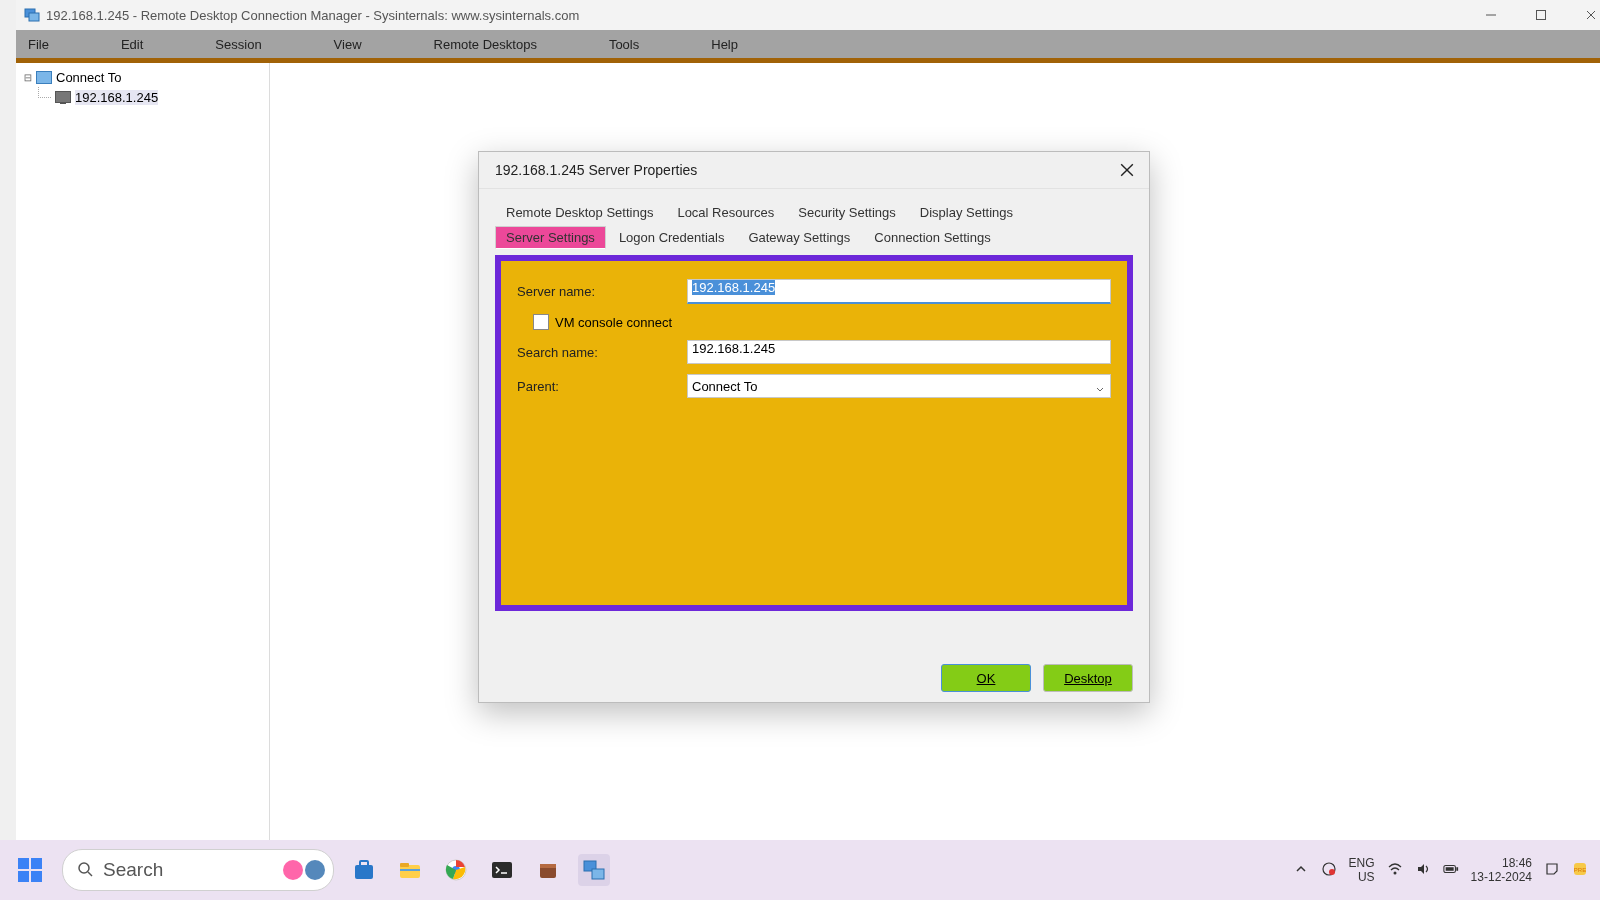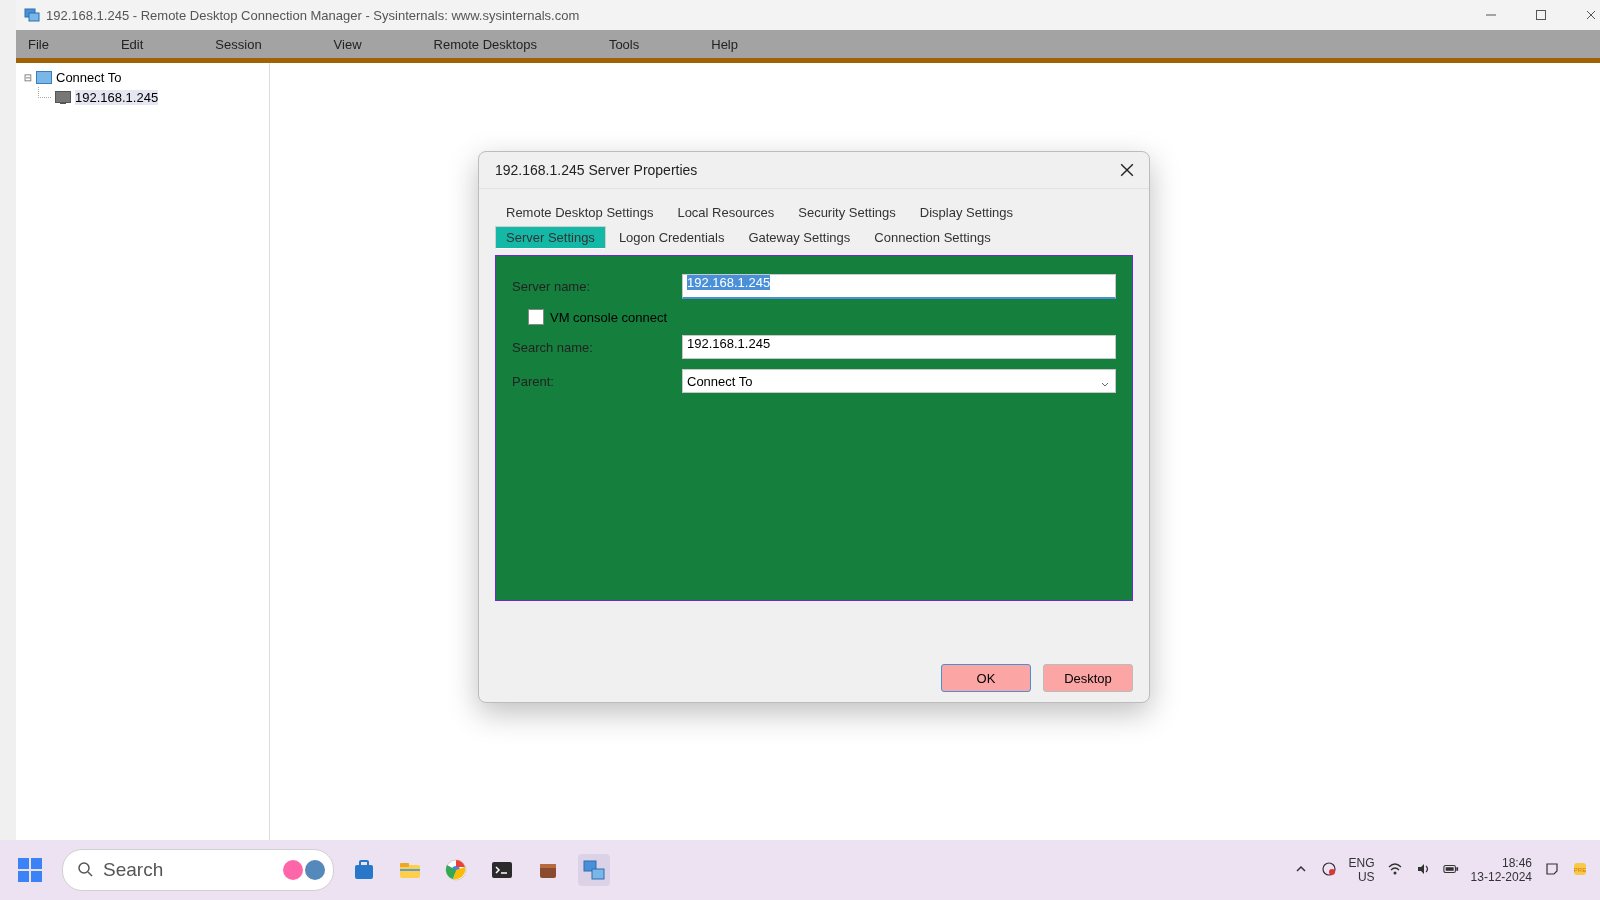--- a/index.html
+++ b/index.html
@@ -17,44 +17,44 @@
 .tree-row{display:flex;align-items:center;height:20px;padding-left:6px;}
 .tree-row .toggle{width:12px;text-align:center;color:#666666;font-size:10px;}
 .tree-row .icon{width:16px;height:12px;margin-left:2px;margin-right:4px;display:flex;align-items:center;justify-content:center;}
 .tree-row.child{padding-left:22px;}
 .tree-row.child .vline{width:12px;border-left:1px dotted #aaaaaa;border-bottom:1px dotted #aaaaaa;height:10px;margin-top:-10px;margin-right:2px;}
 .tree-row.child .label{background:#e6e6f2;}
 .folder-icon{width:16px;height:11px;background:#7bb6e8;border:1px solid #3a7fbd;}
 .monitor-icon{width:14px;height:10px;background:#777777;border:1px solid #555555;position:relative;}
 .monitor-icon::after{content:"";position:absolute;left:4px;top:10px;width:6px;height:2px;background:#555555;}
 .main{flex:1;background:#ffffff;}
-.dialog{position:absolute;left:462px;top:88px;width:670px;height:550px;background:#f0f0f0;border:1px solid #bcbcbc;border-radius:8px;box-shadow:0 10px 30px rgba(0,0,0,0.25);display:flex;flex-direction:column;}
+.dialog{position:absolute;left:462px;top:88px;width:670px;height:550px;background:#f0f0f0;border:1px solid #bcbcbc;border-radius:0;box-shadow:0 10px 30px rgba(0,0,0,0.25);display:flex;flex-direction:column;}
 .dialog-title{height:36px;display:flex;align-items:center;padding-left:16px;color:#222222;font-size:14px;border-bottom:1px solid #e2e2e2;}
 .dialog-title .spacer{flex:1;}
 .dialog-close{width:44px;height:36px;display:flex;align-items:center;justify-content:center;}
 .dialog-body{flex:1;padding:12px 16px 4px 16px;}
 .tabs{display:flex;flex-wrap:wrap;margin-bottom:4px;}
 .tab{padding:3px 10px;color:#333333;font-size:13px;background:#f0f0f0;border:1px solid transparent;margin-right:2px;margin-bottom:2px;}
-.tab.active{background:#14b8a6;border:1px solid #cfcfcf;border-bottom-color:#ffffff;position:relative;z-index:2;}
-.tabpanel{background:#15803d;border:1px solid #6d28d9;padding:18px 16px 16px 16px;height:310px;}
+.tab.active{background:#ec4899;border:1px solid #cfcfcf;border-bottom-color:#ffffff;position:relative;z-index:2;}
+.tabpanel{background:#eab308;border:6px solid #6d28d9;padding:18px 16px 16px 16px;height:310px;}
 .form-row{display:flex;align-items:center;margin-bottom:10px;}
 .form-label{width:170px;color:#222222;}
 .text-input{flex:1;height:22px;border:1px solid #c8c8c8;background:#ffffff;padding:0 4px;font-size:13px;font-family:inherit;}
 .text-input.focused{border-bottom:2px solid #4a90d9;}
 .text-input.focused .sel{background:#4a90d9;color:#ffffff;}
 .select{flex:1;height:22px;border:1px solid #c8c8c8;background:#ffffff;padding:0 4px;display:flex;align-items:center;position:relative;}
 .select .chev{position:absolute;right:6px;top:7px;}
 .checkbox-row{display:flex;align-items:center;margin-left:16px;margin-bottom:10px;}
 .checkbox-box{width:14px;height:14px;border:1px solid #888888;background:#ffffff;margin-right:6px;}
 .comment-box{flex:1;height:160px;border:1px solid #c8c8c8;background:#ffffff;position:relative;}
 .comment-box .scroll-up,.comment-box .scroll-down{position:absolute;right:2px;width:12px;height:12px;color:#888888;font-size:9px;text-align:center;}
 .comment-box .scroll-up{top:2px;}
 .comment-box .scroll-down{bottom:2px;}
 .dialog-buttons{height:48px;display:flex;align-items:center;justify-content:flex-end;padding:0 16px;}
-.btn{width:88px;height:26px;border:1px solid #bcbcbc;background:#fca5a5;display:flex;align-items:center;justify-content:center;margin-left:12px;border-radius:3px;}
+.btn{width:88px;height:26px;border:1px solid #bcbcbc;background:#84cc16;display:flex;align-items:center;justify-content:center;margin-left:12px;border-radius:3px;text-decoration:underline;}
 .btn.primary{border-color:#4a90d9;}
 .taskbar{position:absolute;left:0;top:840px;width:1600px;height:60px;background:#ece2f2;display:flex;align-items:center;}
 .start{width:40px;height:40px;margin-left:10px;display:flex;align-items:center;justify-content:center;}
 .start svg{width:28px;height:28px;}
 .search{margin-left:12px;width:270px;height:40px;background:#ffffff;border-radius:20px;display:flex;align-items:center;border:1px solid #d0d0d0;}
 .search .search-icon{margin-left:14px;color:#555555;}
 .search .search-text{margin-left:10px;color:#555555;font-size:19px;}
 .search .search-extras{margin-left:auto;margin-right:8px;display:flex;gap:2px;}
 .search .chip{width:20px;height:20px;border-radius:10px;}
 .tb-icons{display:flex;align-items:center;margin-left:14px;gap:14px;}

